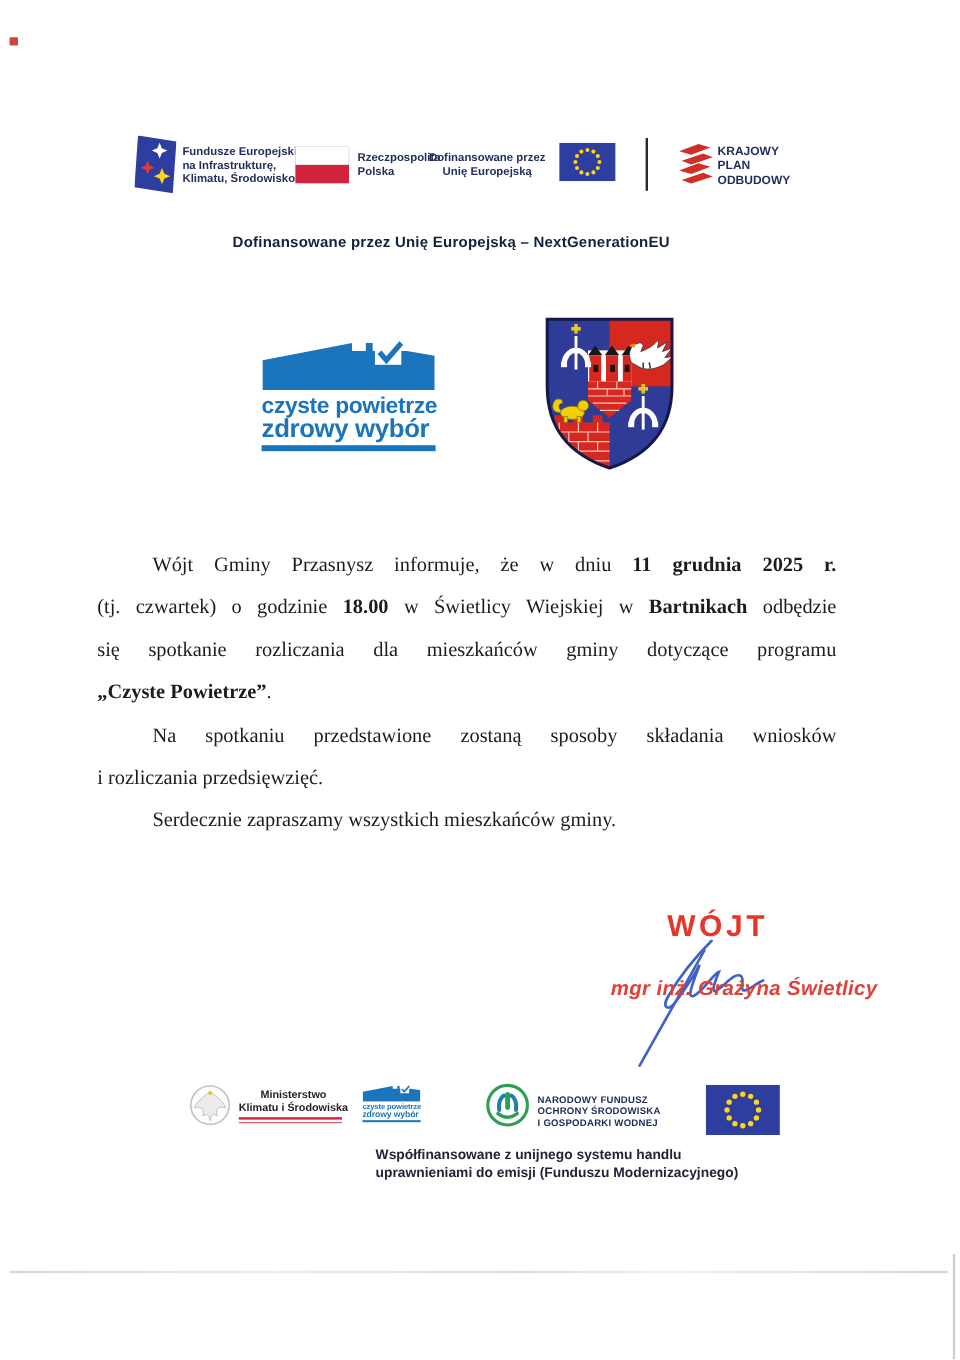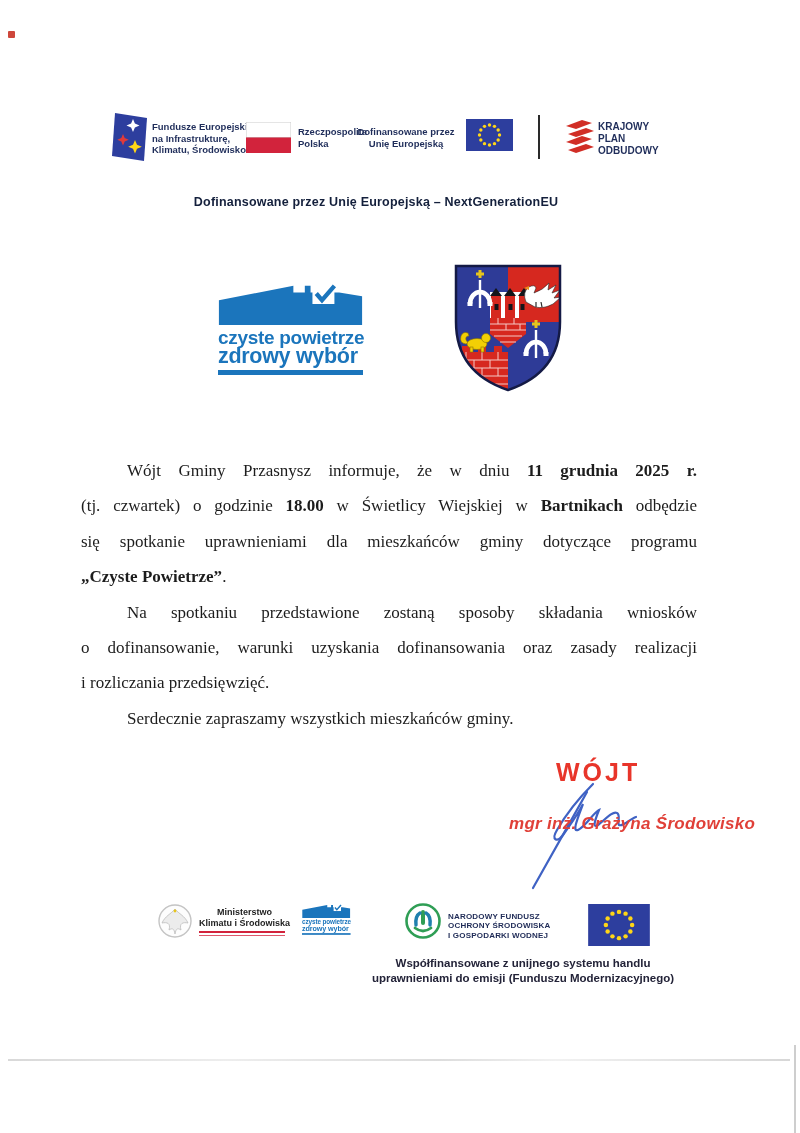--- a/index.html
+++ b/index.html
@@ -30,21 +30,21 @@
 
   
   .wojt{color:#e8352a;font-weight:800;font-size:25px;letter-spacing:3px;}
   .sig-name{color:#e04038;font-weight:bold;font-style:italic;font-size:17px;letter-spacing:.3px;white-space:nowrap;}
 
   
   .min-text{font-weight:bold;font-size:9px;line-height:10.5px;color:#1e1e1e;}
   .min-bar1{height:2.5px;background:#d2233c;margin-top:2.5px;width:86px;}
   .min-bar2{height:1.5px;background:#d2233c;opacity:.75;margin-top:1.5px;width:86px;}
   .nfos-text{font-weight:bold;font-size:8px;line-height:9.5px;color:#1e2a56;letter-spacing:.2px;}
-  .cofin{width:420px;text-align:center;font-weight:bold;font-size:11.5px;line-height:14.5px;color:#232338;}
+  .cofin{width:420px;text-align:left;font-weight:bold;font-size:11.5px;line-height:14.5px;color:#232338;}
 
   
   .scanline-h{height:2px;background:linear-gradient(90deg,#cfcfcf 0%,#e9e9e9 28%,#d4d4d4 55%,#eee 70%,#cdcdcd 100%);opacity:.8;}
   .scanline-v{width:2px;background:#b9b9b9;opacity:.7;}
   .reddot{width:7px;height:7px;background:#c93326;border-radius:1px;opacity:.9;}
 </style>
 </head>
 <body>
 
 <div class="page">
@@ -228,51 +228,48 @@
   </div>
 
   <div class="abs bodytext" style="left:81px;top:453px;">
     <div class="line ind">
       <span>Wójt Gminy Przasnysz informuje, że w dniu </span><b>11 grudnia 2025 r.</b>
     </div>
     <div class="line">
       <span>(tj. czwartek) o godzinie </span><b>18.00</b><span> w Świetlicy Wiejskiej w </span><b>Bartnikach</b><span> odbędzie</span>
     </div>
     <div class="line">
-      <span>się spotkanie uprawnieniami dla mieszkańców gminy dotyczące programu</span>
+      <span>się spotkanie rozliczania dla mieszkańców gminy dotyczące programu</span>
     </div>
     <div class="line last">
       <b>„Czyste Powietrze”</b><span>.</span>
     </div>
     <div class="line ind">
       <span>Na spotkaniu przedstawione zostaną sposoby składania wniosków</span>
-    </div>
-    <div class="line">
-      <span>o dofinansowanie, warunki uzyskania dofinansowania oraz zasady realizacji</span>
     </div>
     <div class="line last">
       <span>i rozliczania przedsięwzięć.</span>
     </div>
     <div class="line last ind">
       <span>Serdecznie zapraszamy wszystkich mieszkańców gminy.</span>
     </div>
   </div>
 
   <div class="abs wojt" style="left:556px;top:758px;">WÓJT</div>
 
   <div class="abs" style="left:475px;top:770px;">
     <svg width="230" height="125" viewBox="0 0 230 125">
       <g fill="none" stroke="#3f62c4" stroke-width="2.2" stroke-linecap="round">
         <path d="M118,14 C104,28 90,46 82,60 C76,70 82,73 88,65 C98,51 106,38 108,34 C102,50 97,62 103,60 C111,56 119,42 124,40 C120,50 117,59 123,55 C131,49 137,41 142,43 C146,45 142,53 144,55 C148,57 155,49 161,47"></path>
         <path d="M112,22 C94,54 74,90 58,118"></path>
       </g>
     </svg>
   </div>
 
-  <div class="abs sig-name" style="left:509px;top:814px;">mgr inż. Grażyna Środowisko</div>
+  <div class="abs sig-name" style="left:509px;top:814px;">mgr inż. Grażyna Świetlicy</div>
 
   <div class="abs" style="left:157px;top:902px;display:flex;align-items:flex-start;text-align:center;">
     <svg width="36" height="40" viewBox="0 0 36 40">
       <circle cx="18" cy="19" r="16" fill="#fdfdfd" stroke="#c4c4c4" stroke-width="1.4"></circle>
       <path d="M18,7 C14,12 8,14 5,21 C10,20 14,21 12,28 C15,26 17,26 18,32 C19,26 21,26 24,28 C22,21 26,20 31,21 C28,14 22,12 18,7 Z" fill="#ececec" stroke="#bdbdbd" stroke-width=".8"></path>
       <circle cx="18" cy="9" r="1.4" fill="#e8c51b"></circle>
     </svg>
     <div style="margin-left:6px;margin-top:5px;">
       <div class="min-text">Ministerstwo</div>
       <div class="min-text">Klimatu i Środowiska</div>

